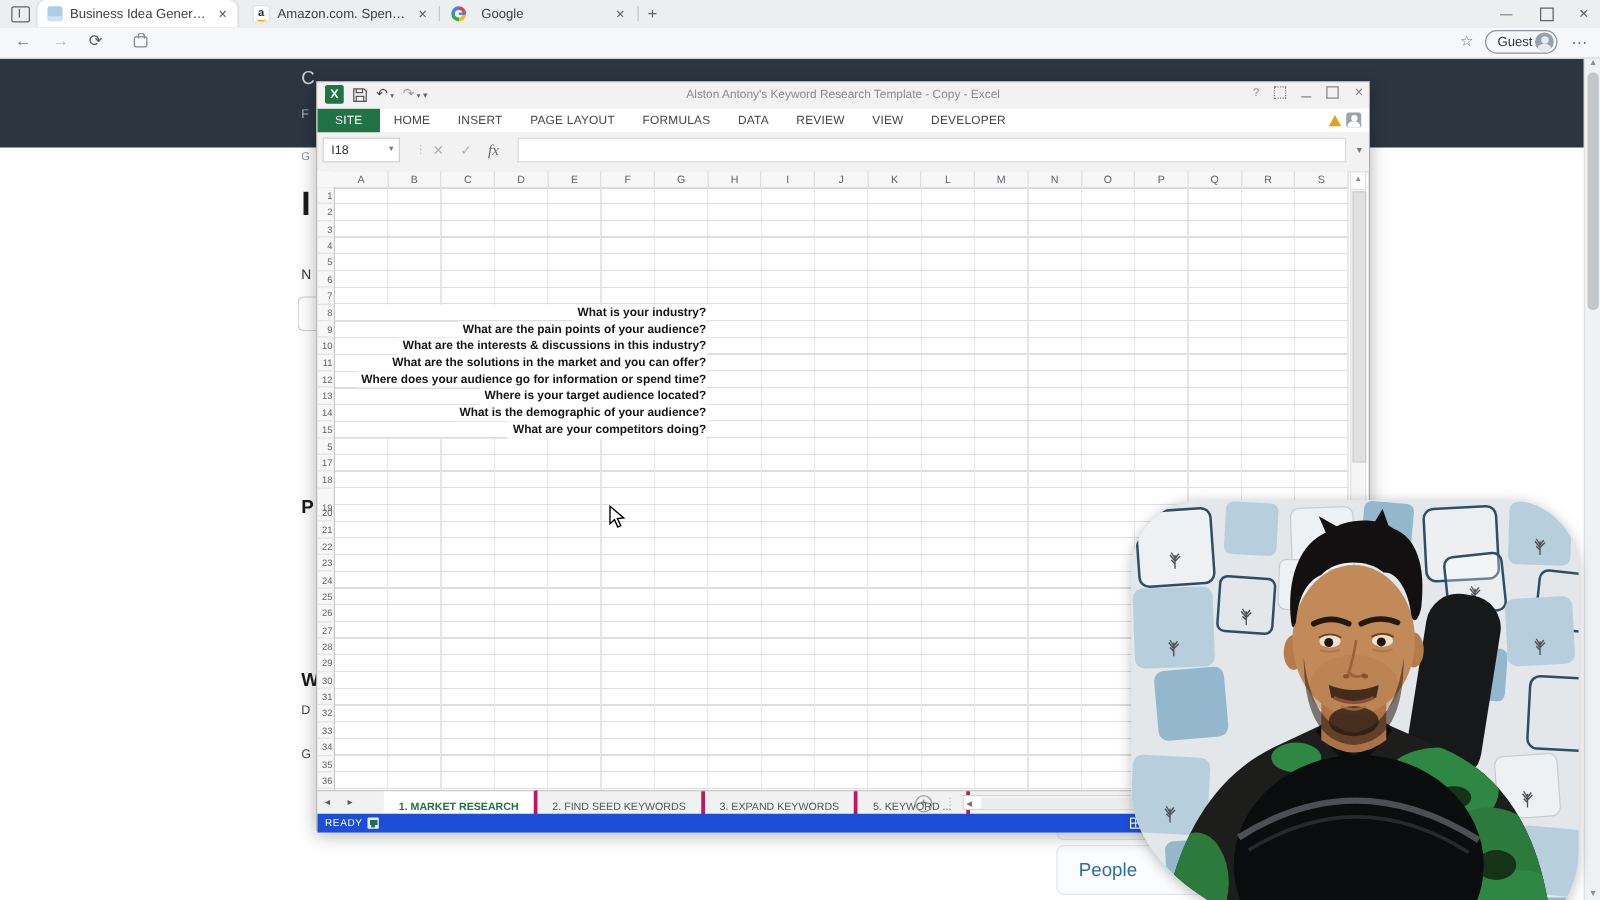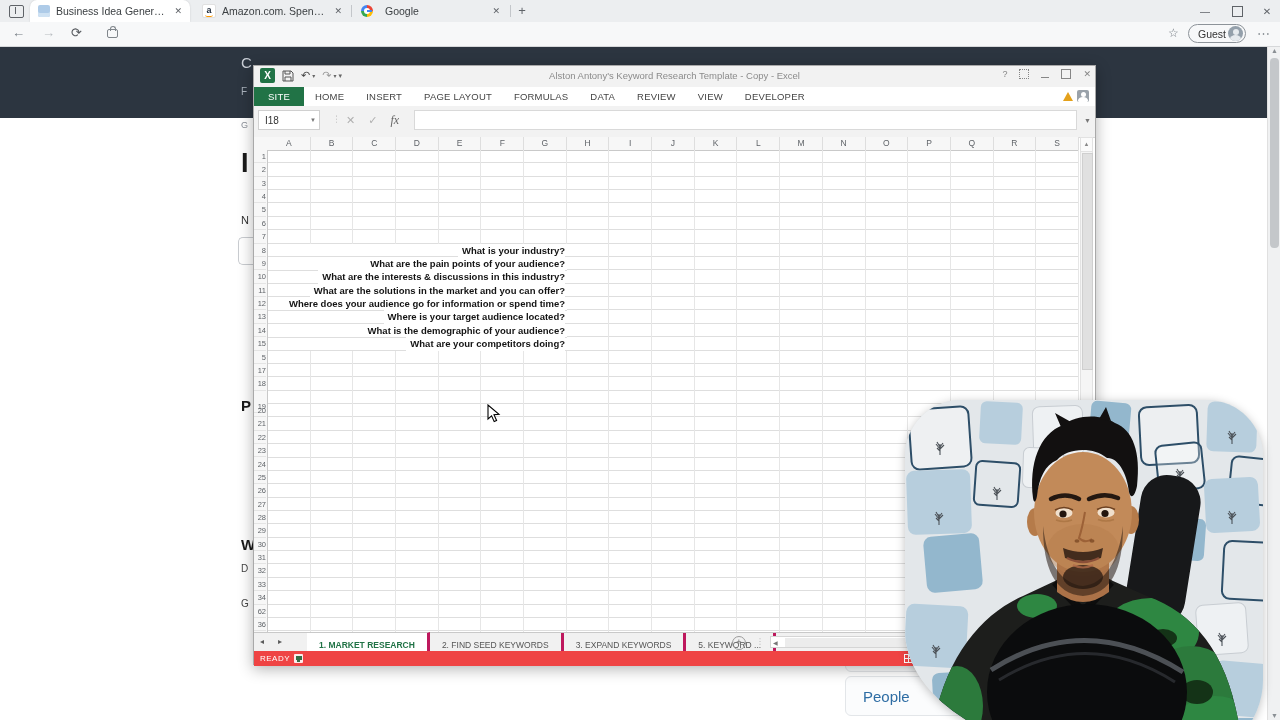--- a/index.html
+++ b/index.html
@@ -85,21 +85,21 @@
   #sheetbar{left:0;top:566px;width:100%;height:19px;background:#f1f1f1;border-top:1px solid #c9c9c9;box-sizing:border-box;font-size:8.5px;}
   #tabnav{position:absolute;left:6px;top:4px;color:#5a5a5a;font-size:8px;letter-spacing:14px;}
   #stabs{position:absolute;left:53px;top:0;height:19px;display:flex;}
   .stab{padding:12px 12px;display:flex;align-items:center;color:#555;border-right:3px solid #be185d;white-space:nowrap;}
   .stab.active{background:#fff;color:#217346;font-weight:700;border-top:1px solid #c9c9c9;margin-top:-1px;}
   #plus{position:absolute;left:478px;top:3px;width:12px;height:12px;border:1px solid #9b9b9b;border-radius:50%;text-align:center;line-height:11px;font-size:9px;color:#666;}
   #hsep{position:absolute;left:502px;top:4px;color:#b5b5b5;font-size:8px;}
   #hscroll{position:absolute;left:516px;top:3px;right:6px;height:12px;background:#fff;border:1px solid #d5d5d5;box-sizing:border-box;}
   #hscroll .la{position:absolute;left:2px;top:2px;font-size:6px;color:#777;}
   #hscroll .hth{position:absolute;left:14px;top:1px;width:55%;height:9px;background:#ececec;}
-  #statusbar{left:0;top:585px;width:100%;height:15px;background:#ef4444;color:#fff;}
+  #statusbar{left:0;top:585px;width:100%;height:15px;background:#1d4ed8;color:#fff;}
   #statusbar .rdy{position:absolute;left:6px;top:3px;font-size:8px;letter-spacing:.5px;}
   #macroic{position:absolute;left:40px;top:3px;width:9px;height:9px;background:#fff;border-radius:1px;opacity:.9;}
   #macroic i{position:absolute;left:1.5px;top:1.5px;width:6px;height:4px;background:#217346;}
   #macroic u{position:absolute;left:3px;bottom:1px;width:3px;height:2px;background:#217346;}
   #normalic{position:absolute;left:650px;top:3px;width:9px;height:9px;border:1px solid #fff;box-sizing:border-box;}
   #normalic i{position:absolute;left:2.5px;top:0;width:1px;height:7px;background:#fff;}
   #normalic u{position:absolute;left:0;top:2.5px;width:7px;height:1px;background:#fff;}
   
   #webcam{left:905px;top:400px;width:358px;height:360px;border-radius:56px 56px 80px 220px / 56px 56px 80px 130px;overflow:hidden;background:#e3e7ea;box-shadow:0 2px 10px rgba(0,0,0,.25);}
   
@@ -296,21 +296,21 @@
         <div class="rowcell" style="top: 320.88px; height: 13.37px; line-height: 13.37px;">25</div>
         <div class="rowcell" style="top: 334.25px; height: 13.37px; line-height: 13.37px;">26</div>
         <div class="rowcell" style="top: 347.62px; height: 13.37px; line-height: 13.37px;">27</div>
         <div class="rowcell" style="top: 360.99px; height: 13.37px; line-height: 13.37px;">28</div>
         <div class="rowcell" style="top: 374.36px; height: 13.37px; line-height: 13.37px;">29</div>
         <div class="rowcell" style="top: 387.73px; height: 13.37px; line-height: 13.37px;">30</div>
         <div class="rowcell" style="top: 401.1px; height: 13.37px; line-height: 13.37px;">31</div>
         <div class="rowcell" style="top: 414.47px; height: 13.37px; line-height: 13.37px;">32</div>
         <div class="rowcell" style="top: 427.84px; height: 13.37px; line-height: 13.37px;">33</div>
         <div class="rowcell" style="top: 441.21px; height: 13.37px; line-height: 13.37px;">34</div>
-        <div class="rowcell" style="top: 454.58px; height: 13.37px; line-height: 13.37px;">62</div>
+        <div class="rowcell" style="top: 454.58px; height: 13.37px; line-height: 13.37px;">35</div>
         <div class="rowcell" style="top: 467.95px; height: 13.37px; line-height: 13.37px;">36</div>
       </div>
     <div class="abs" id="grid"></div>
 
 
     <div class="abs" id="qblock"></div>
     <div id="qlayer"></div>
 
     <div class="abs" id="vscroll">
       <div class="up">▲</div>

